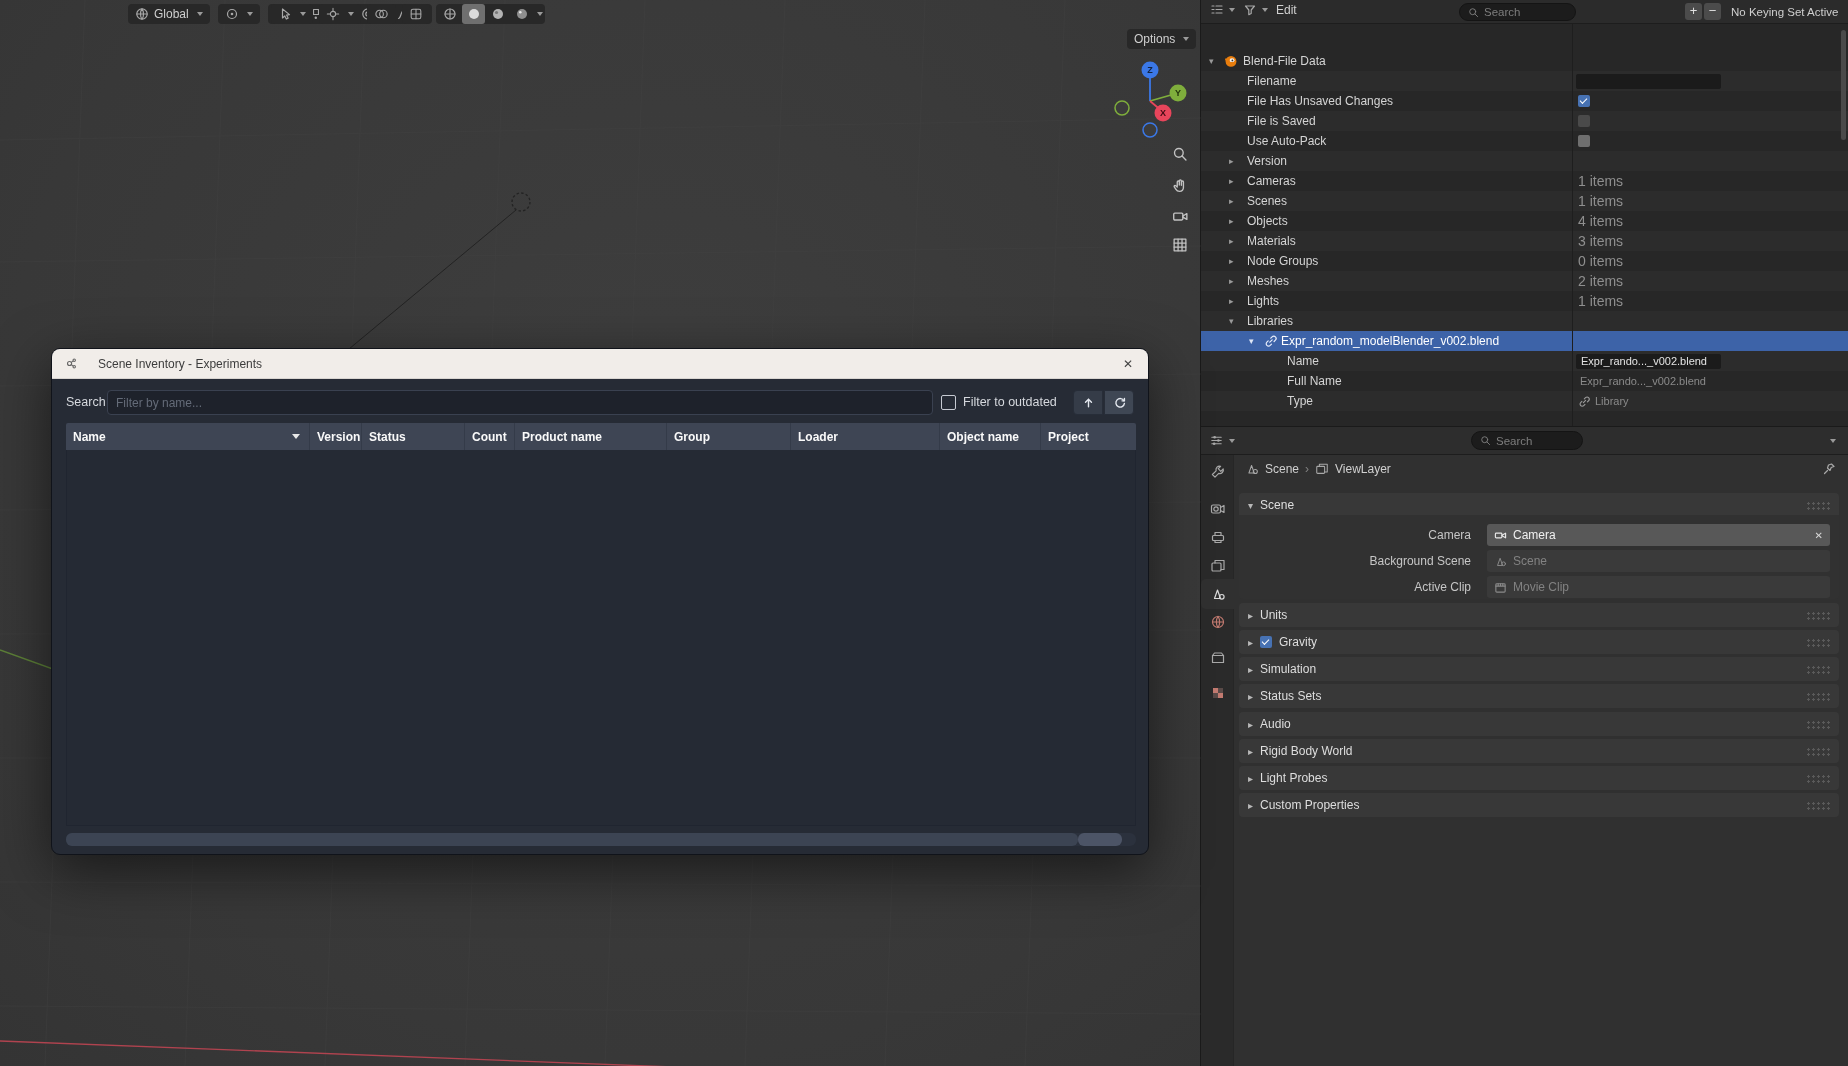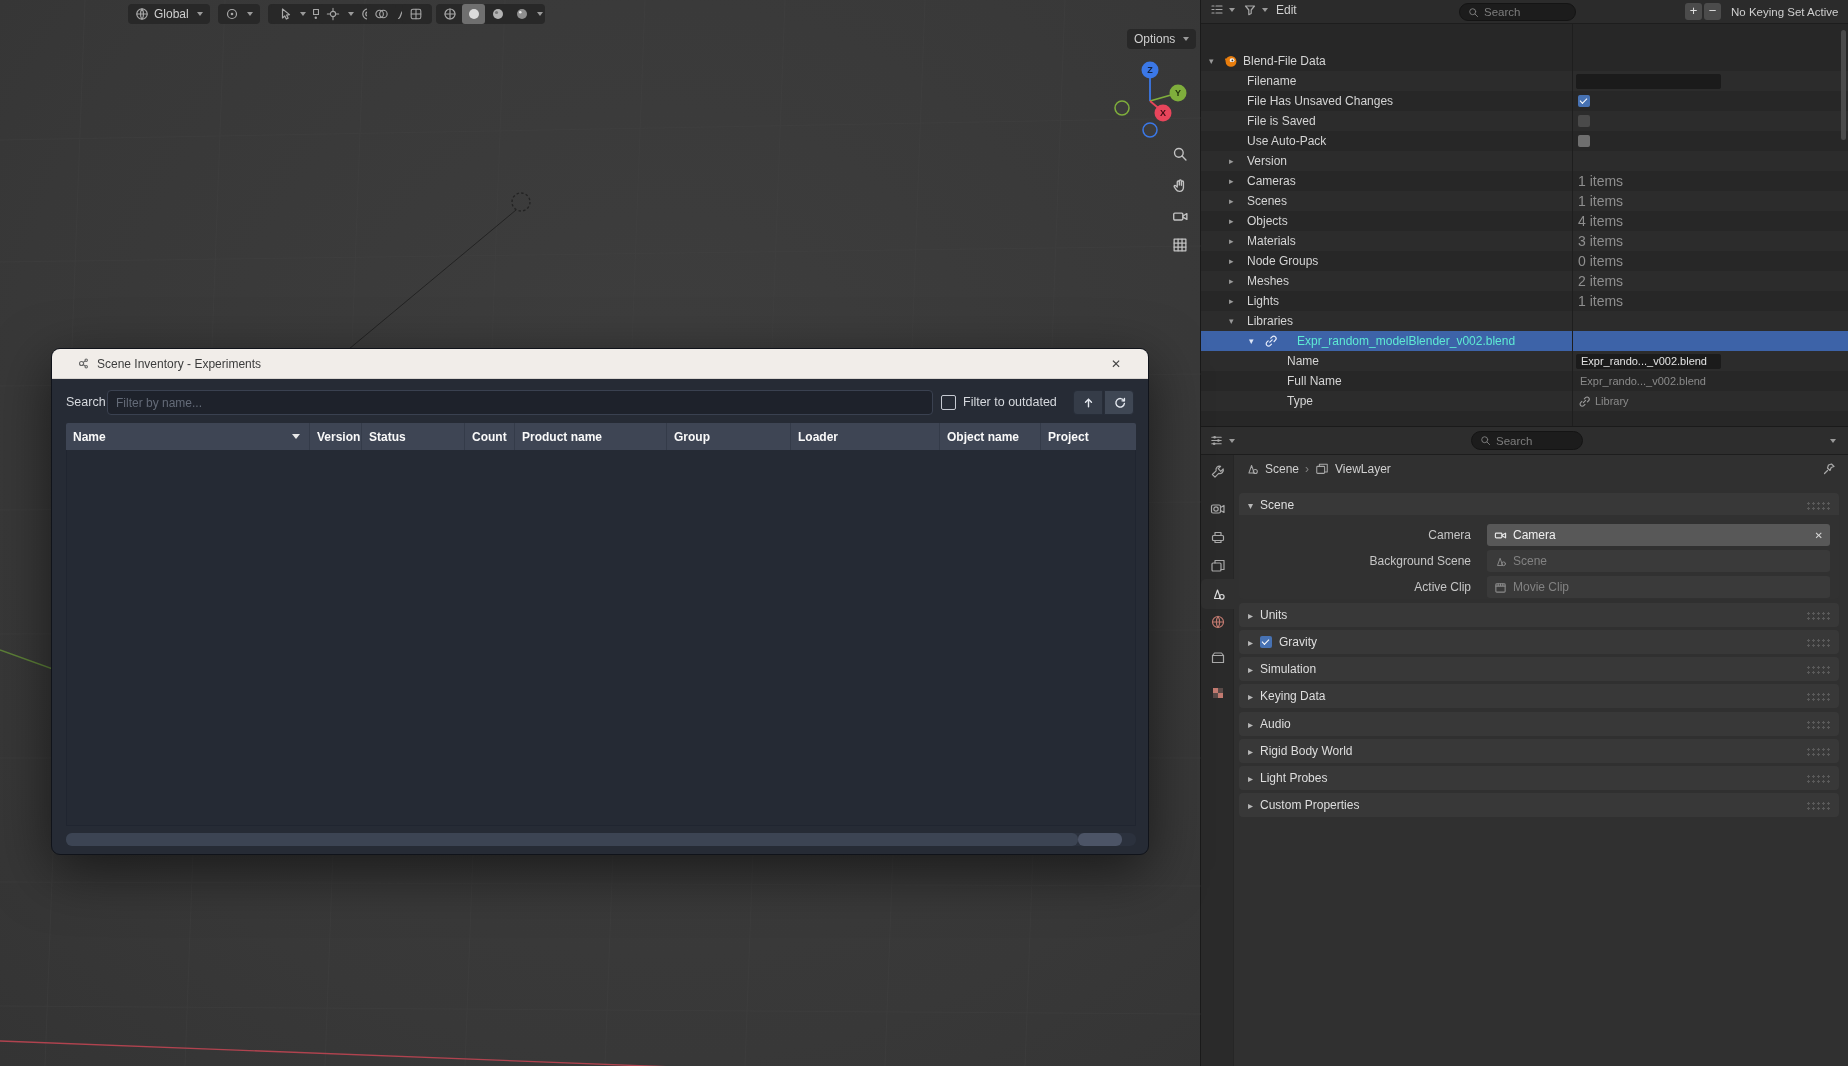--- a/index.html
+++ b/index.html
@@ -56,21 +56,21 @@
   .cpanel .pt{font-size:12px;color:#dedede;white-space:nowrap}
   .grip{margin-left:auto;width:24px;height:9px;background-image:radial-gradient(circle,#5e5e5e 1px,transparent 1.3px);background-size:5px 5px;opacity:.9}
   .frow{position:absolute;left:0;right:0;height:22px}
   .flabel{position:absolute;left:0;width:242px;text-align:right;padding-right:10px;color:#c6c6c6;font-size:12px;line-height:22px;white-space:nowrap}
   .ffield{position:absolute;left:248px;top:0;width:343px;height:22px;border-radius:3px;display:flex;align-items:center;gap:6px;padding:0 7px;font-size:12px;white-space:nowrap}
   .ffield.lit{background:#585858;color:#f0f0f0}
   .ffield.dim{background:#3a3a3a;color:#828282}
 
   
   #dialog{position:absolute;left:51px;top:348px;width:1098px;height:507px;background:#262b35;border:1px solid #10131a;border-radius:9px;box-shadow:0 16px 55px rgba(0,0,0,.55);z-index:20}
-  #dlg-title{position:absolute;left:0;top:0;right:0;height:30px;background:#f1ede9;border-radius:8px 8px 0 0;display:flex;align-items:center;padding:0 24px;gap:8px;color:#3c3c3c;font-size:12px;border-bottom:1px solid #d9d5d1}
+  #dlg-title{position:absolute;left:0;top:0;right:0;height:30px;background:#f1ede9;border-radius:8px 8px 0 0;display:flex;align-items:center;padding:0 12px;gap:21px;color:#3c3c3c;font-size:12px;border-bottom:1px solid #d9d5d1}
   #dlg-close{margin-left:auto;color:#444;font-size:12px;line-height:30px;padding:0 3px}
   #dlg-search-input{position:absolute;left:55px;top:41px;width:826px;height:25px;background:#1e222b;border:1px solid #3a4150;border-radius:4px;color:#cfd3da;font-size:12px;padding:0 8px;outline:none;font-family:inherit}
   #dlg-search-input::placeholder{color:#646b78}
   .dlg-btn{width:30px;height:25px;display:flex;align-items:center;justify-content:center;border:1px solid #272d38}
   .th{position:absolute;left:14px;top:74px;width:1070px;height:27px;background:#3e4554;display:flex;font-weight:bold;font-size:12px;color:#fafafa;border-radius:2px 2px 0 0}
   .th>div{display:flex;align-items:center;padding:0 7px;border-right:1px solid #343b49;overflow:hidden;white-space:nowrap}
   .th>div:last-child{border-right:none}
   .sortcaret{width:0;height:0;border-left:4px solid transparent;border-right:4px solid transparent;border-top:5px solid #e8e8e8;margin-left:auto;margin-right:2px}
   #dlg-body{position:absolute;left:14px;top:101px;width:1070px;height:376px;background:#252a34;border:1px solid #202530;border-top:none}
   #dlg-scroll{position:absolute;left:14px;top:484px;width:1070px;height:13px;background:#2b313d;border-radius:6px}
@@ -351,21 +351,21 @@
       </div>
       <div class="orow" style="top:287px">
         <span class="disc" style="left:28px">▾</span>
         <span class="t" style="left:46px">Libraries</span>
       </div>
       <div class="orow sel" style="top:307px">
         <span class="disc" style="left:48px">▾</span>
         <svg class="a ic" style="left:63px;top:3px;stroke:#e8eefb" width="14" height="14" viewBox="0 0 14 14">
             <path d="M5.8 8.2L8.2 5.8M4.2 6.8L2.9 8.1a2.3 2.3 0 0 0 3.3 3.3l1.3-1.3M6.8 4.2l1.3-1.3a2.3 2.3 0 0 1 3.3 3.3L10.1 7.5"></path>
           </svg>
-        <span class="t" style="left:96px;color:#5eead4">Expr_random_modelBlender_v002.blend</span>
+        <span class="t" style="left:80px;color:#ffffff">Expr_random_modelBlender_v002.blend</span>
       </div>
       <div class="orow" style="top:327px">
         <span class="t" style="left:86px">Name</span>
         <div class="fld">Expr_rando..._v002.blend</div>
       </div>
       <div class="orow" style="top:347px">
         <span class="t" style="left:86px">Full Name</span>
         <span class="dimtxt">Expr_rando..._v002.blend</span>
       </div>
       <div class="orow" style="top:367px">
@@ -527,21 +527,21 @@
       <span class="pt">Gravity</span>
       <div class="grip"></div>
     </div>
     <div class="cpanel" style="top:230px">
       <span class="pc">▸</span>
       <span class="pt">Simulation</span>
       <div class="grip"></div>
     </div>
     <div class="cpanel" style="top:257px">
       <span class="pc">▸</span>
-      <span class="pt">Keying Data</span>
+      <span class="pt">Status Sets</span>
       <div class="grip"></div>
     </div>
     <div class="cpanel" style="top:285px">
       <span class="pc">▸</span>
       <span class="pt">Audio</span>
       <div class="grip"></div>
     </div>
     <div class="cpanel" style="top:312px">
       <span class="pc">▸</span>
       <span class="pt">Rigid Body World</span>

